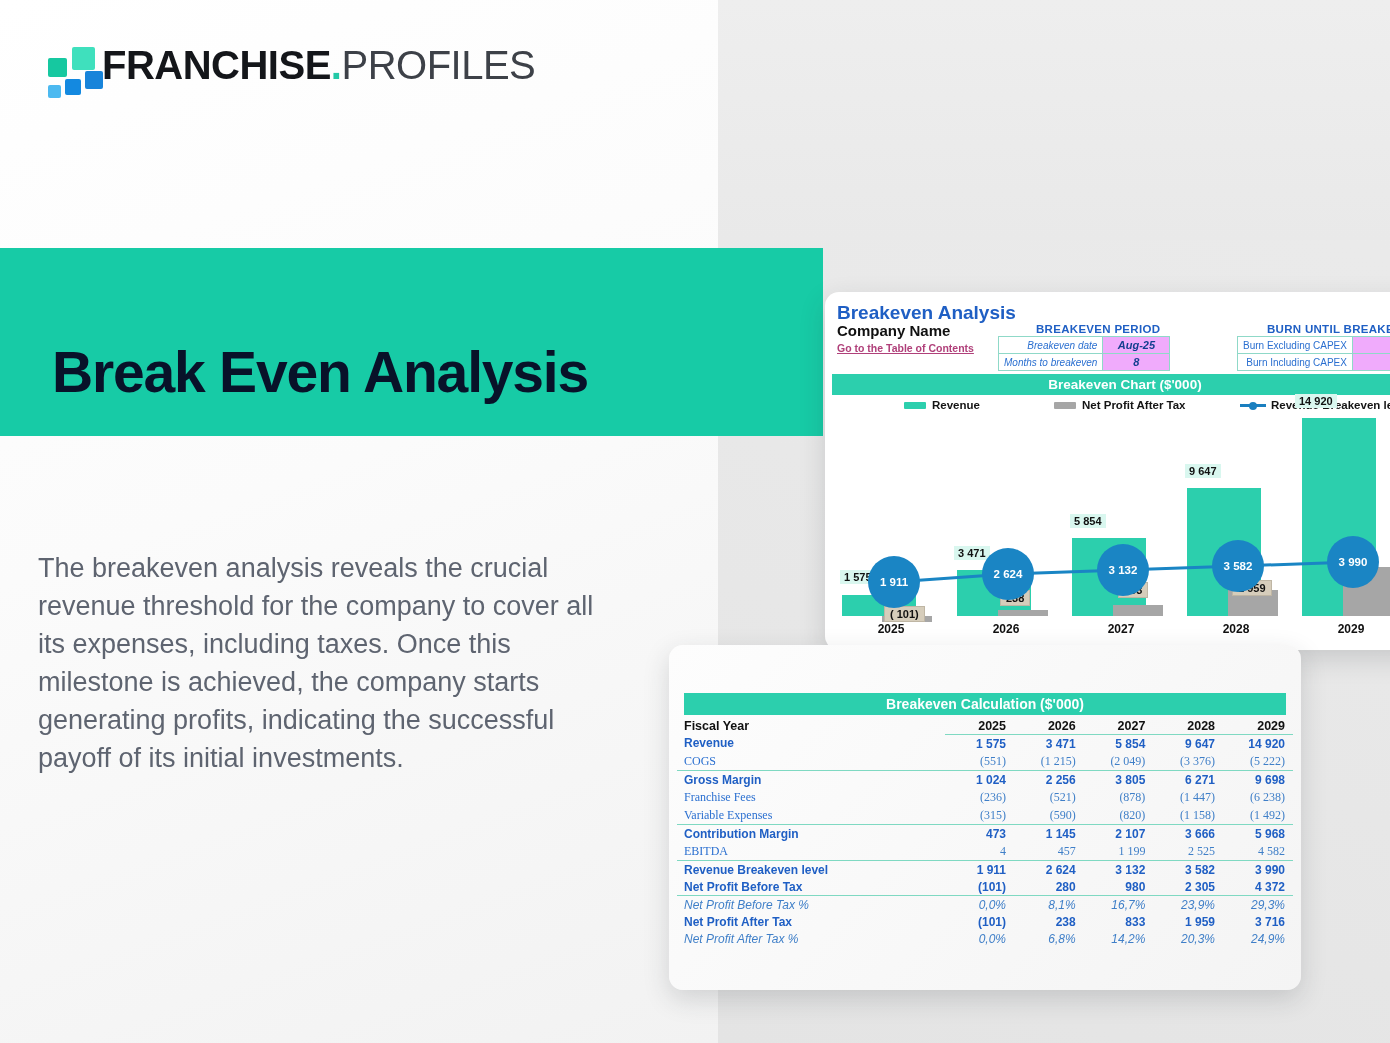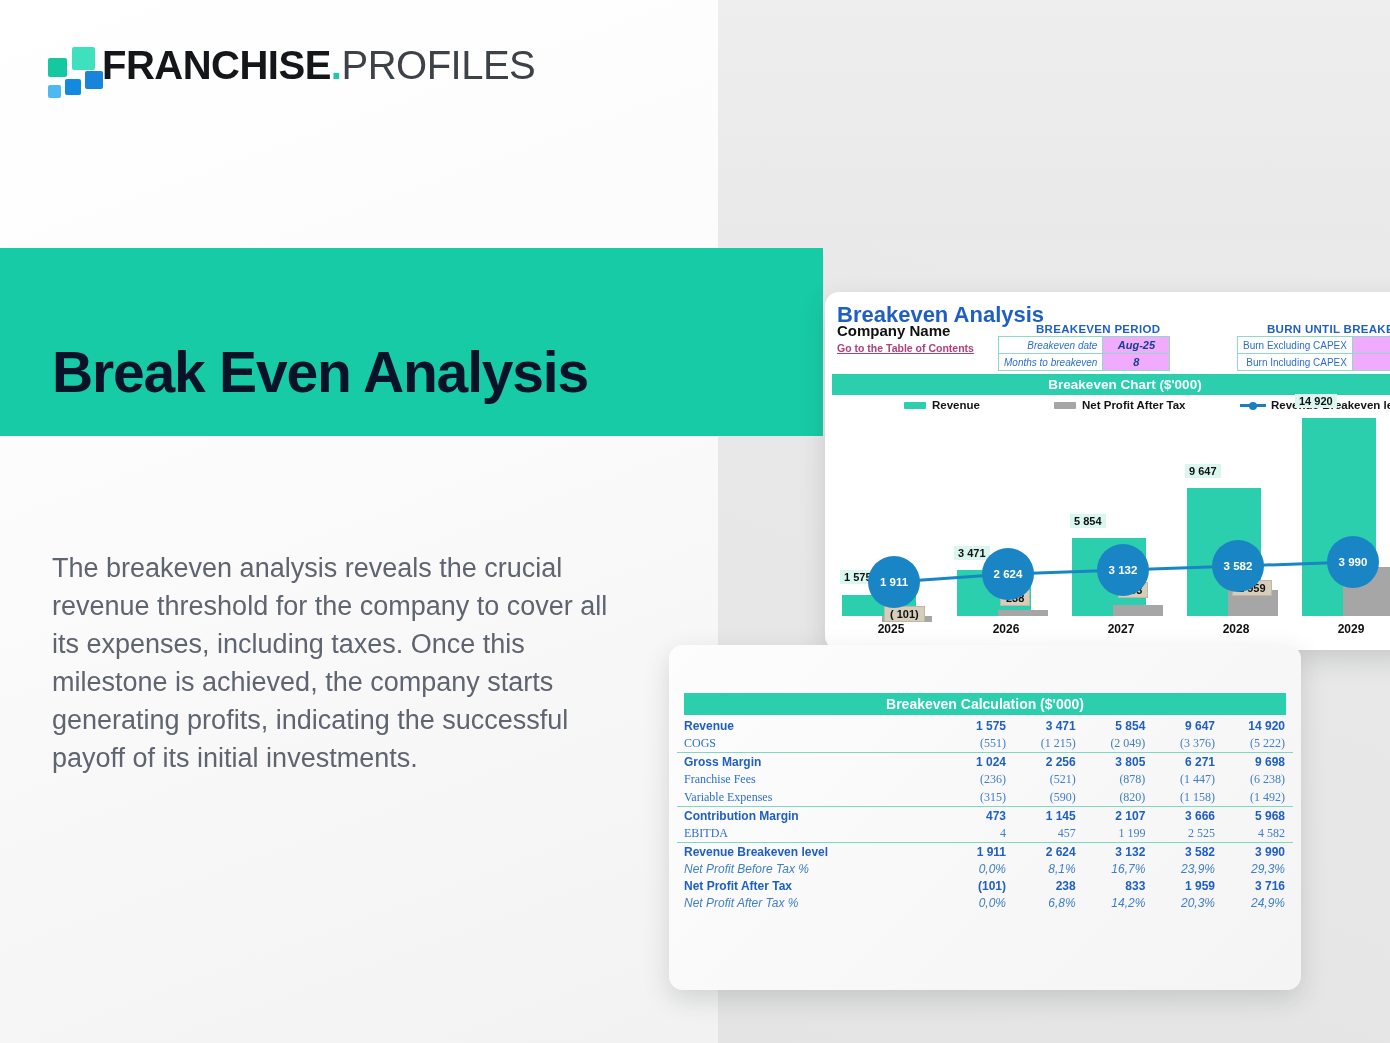--- a/index.html
+++ b/index.html
@@ -18,21 +18,21 @@
     background:linear-gradient(180deg,#eeeeee 0%,#e9e9e9 100%);}
 
   
   #hero-band{position:absolute;left:0;top:248px;width:823px;height:188px;
     background:#17cba6;}
   #hero-title{position:absolute;left:52px;top:305px;width:740px;
     font-size:57px;font-weight:bold;letter-spacing:-1.2px;color:#081229;
     line-height:1.05;}
 
   
-  #body-copy{position:absolute;left:52px;top:522px;width:580px;
+  #body-copy{position:absolute;left:38px;top:522px;width:580px;
     font-size:27px;line-height:38px;color:#5e6470;}
 
   
   #logo{position:absolute;left:48px;top:45px;width:500px;height:58px;}
   #logo-mark{position:absolute;left:0;top:2px;width:62px;height:52px;}
   .sq{position:absolute;border-radius:2px;}
   #logo-text{position:absolute;left:54px;top:-2px;font-size:40px;
     letter-spacing:-0.5px;white-space:nowrap;}
   #logo-text .b{font-weight:bold;color:#14161a;}
   #logo-text .dot{color:#23c9a7;font-weight:bold;}
@@ -41,21 +41,21 @@
   
   .card{position:absolute;background:#ffffff;border-radius:14px;
     box-shadow:0 9px 26px rgba(40,45,55,.17);overflow:hidden;}
   #card-chart{left:825px;top:292px;width:600px;height:358px;}
   #card-table{left:669px;top:645px;width:632px;height:345px;
     background:linear-gradient(135deg,#fdfdfd 0%,#f4f4f4 100%);}
 
   
   .sheet{position:relative;width:100%;height:100%;
     font-family:"Liberation Sans", sans-serif;}
-  #sh-title{position:absolute;left:12px;top:10px;font-size:22px;
+  #sh-title{position:absolute;left:12px;top:10px;font-size:19px;
     font-weight:bold;color:#1f5fc4;}
   #sh-company{position:absolute;left:12px;top:30px;font-size:15px;
     font-weight:bold;color:#101010;}
   #sh-toc{position:absolute;left:12px;top:50px;font-size:10.5px;
     font-weight:bold;color:#b0407a;text-decoration:underline;}
 
   .grp-head{position:absolute;font-size:11.5px;font-weight:bold;
     color:#1f5fc4;letter-spacing:.3px;white-space:nowrap;padding-left:24px;}
   #bp-head{left:187px;top:31px;}
   #bu-head{left:418px;top:31px;}
@@ -246,20 +246,28 @@
  </div>
 </div>
 
 <div class="card" id="card-table">
   <div id="tbl-bar">
     <span>Breakeven Calculation ($'000)</span>
   </div>
 
   <table id="fin">
     <tbody>
+        <tr class="hdr">
+      <th class="rowhead">Fiscal Year</th>
+      <th class="num">2025</th>
+      <th class="num">2026</th>
+      <th class="num">2027</th>
+      <th class="num">2028</th>
+      <th class="num">2029</th>
+    </tr>
 
     <tr class="bold">
       <td class="rowhead">Revenue</td>
       <td class="num">1 575</td>
       <td class="num">3 471</td>
       <td class="num">5 854</td>
       <td class="num">9 647</td>
       <td class="num">14 920</td>
     </tr>
     <tr class="sub ul">
@@ -311,20 +319,28 @@
       <td class="num">4 582</td>
     </tr>
     <tr class="bold">
       <td class="rowhead">Revenue Breakeven level</td>
       <td class="num">1 911</td>
       <td class="num">2 624</td>
       <td class="num">3 132</td>
       <td class="num">3 582</td>
       <td class="num">3 990</td>
     </tr>
+    <tr class="bold ul">
+      <td class="rowhead">Net Profit Before Tax</td>
+      <td class="num">(101)</td>
+      <td class="num">280</td>
+      <td class="num">980</td>
+      <td class="num">2 305</td>
+      <td class="num">4 372</td>
+    </tr>
     <tr class="pct">
       <td class="rowhead">Net Profit Before Tax %</td>
       <td class="num">0,0%</td>
       <td class="num">8,1%</td>
       <td class="num">16,7%</td>
       <td class="num">23,9%</td>
       <td class="num">29,3%</td>
     </tr>
     <tr class="bold">
       <td class="rowhead">Net Profit After Tax</td>

